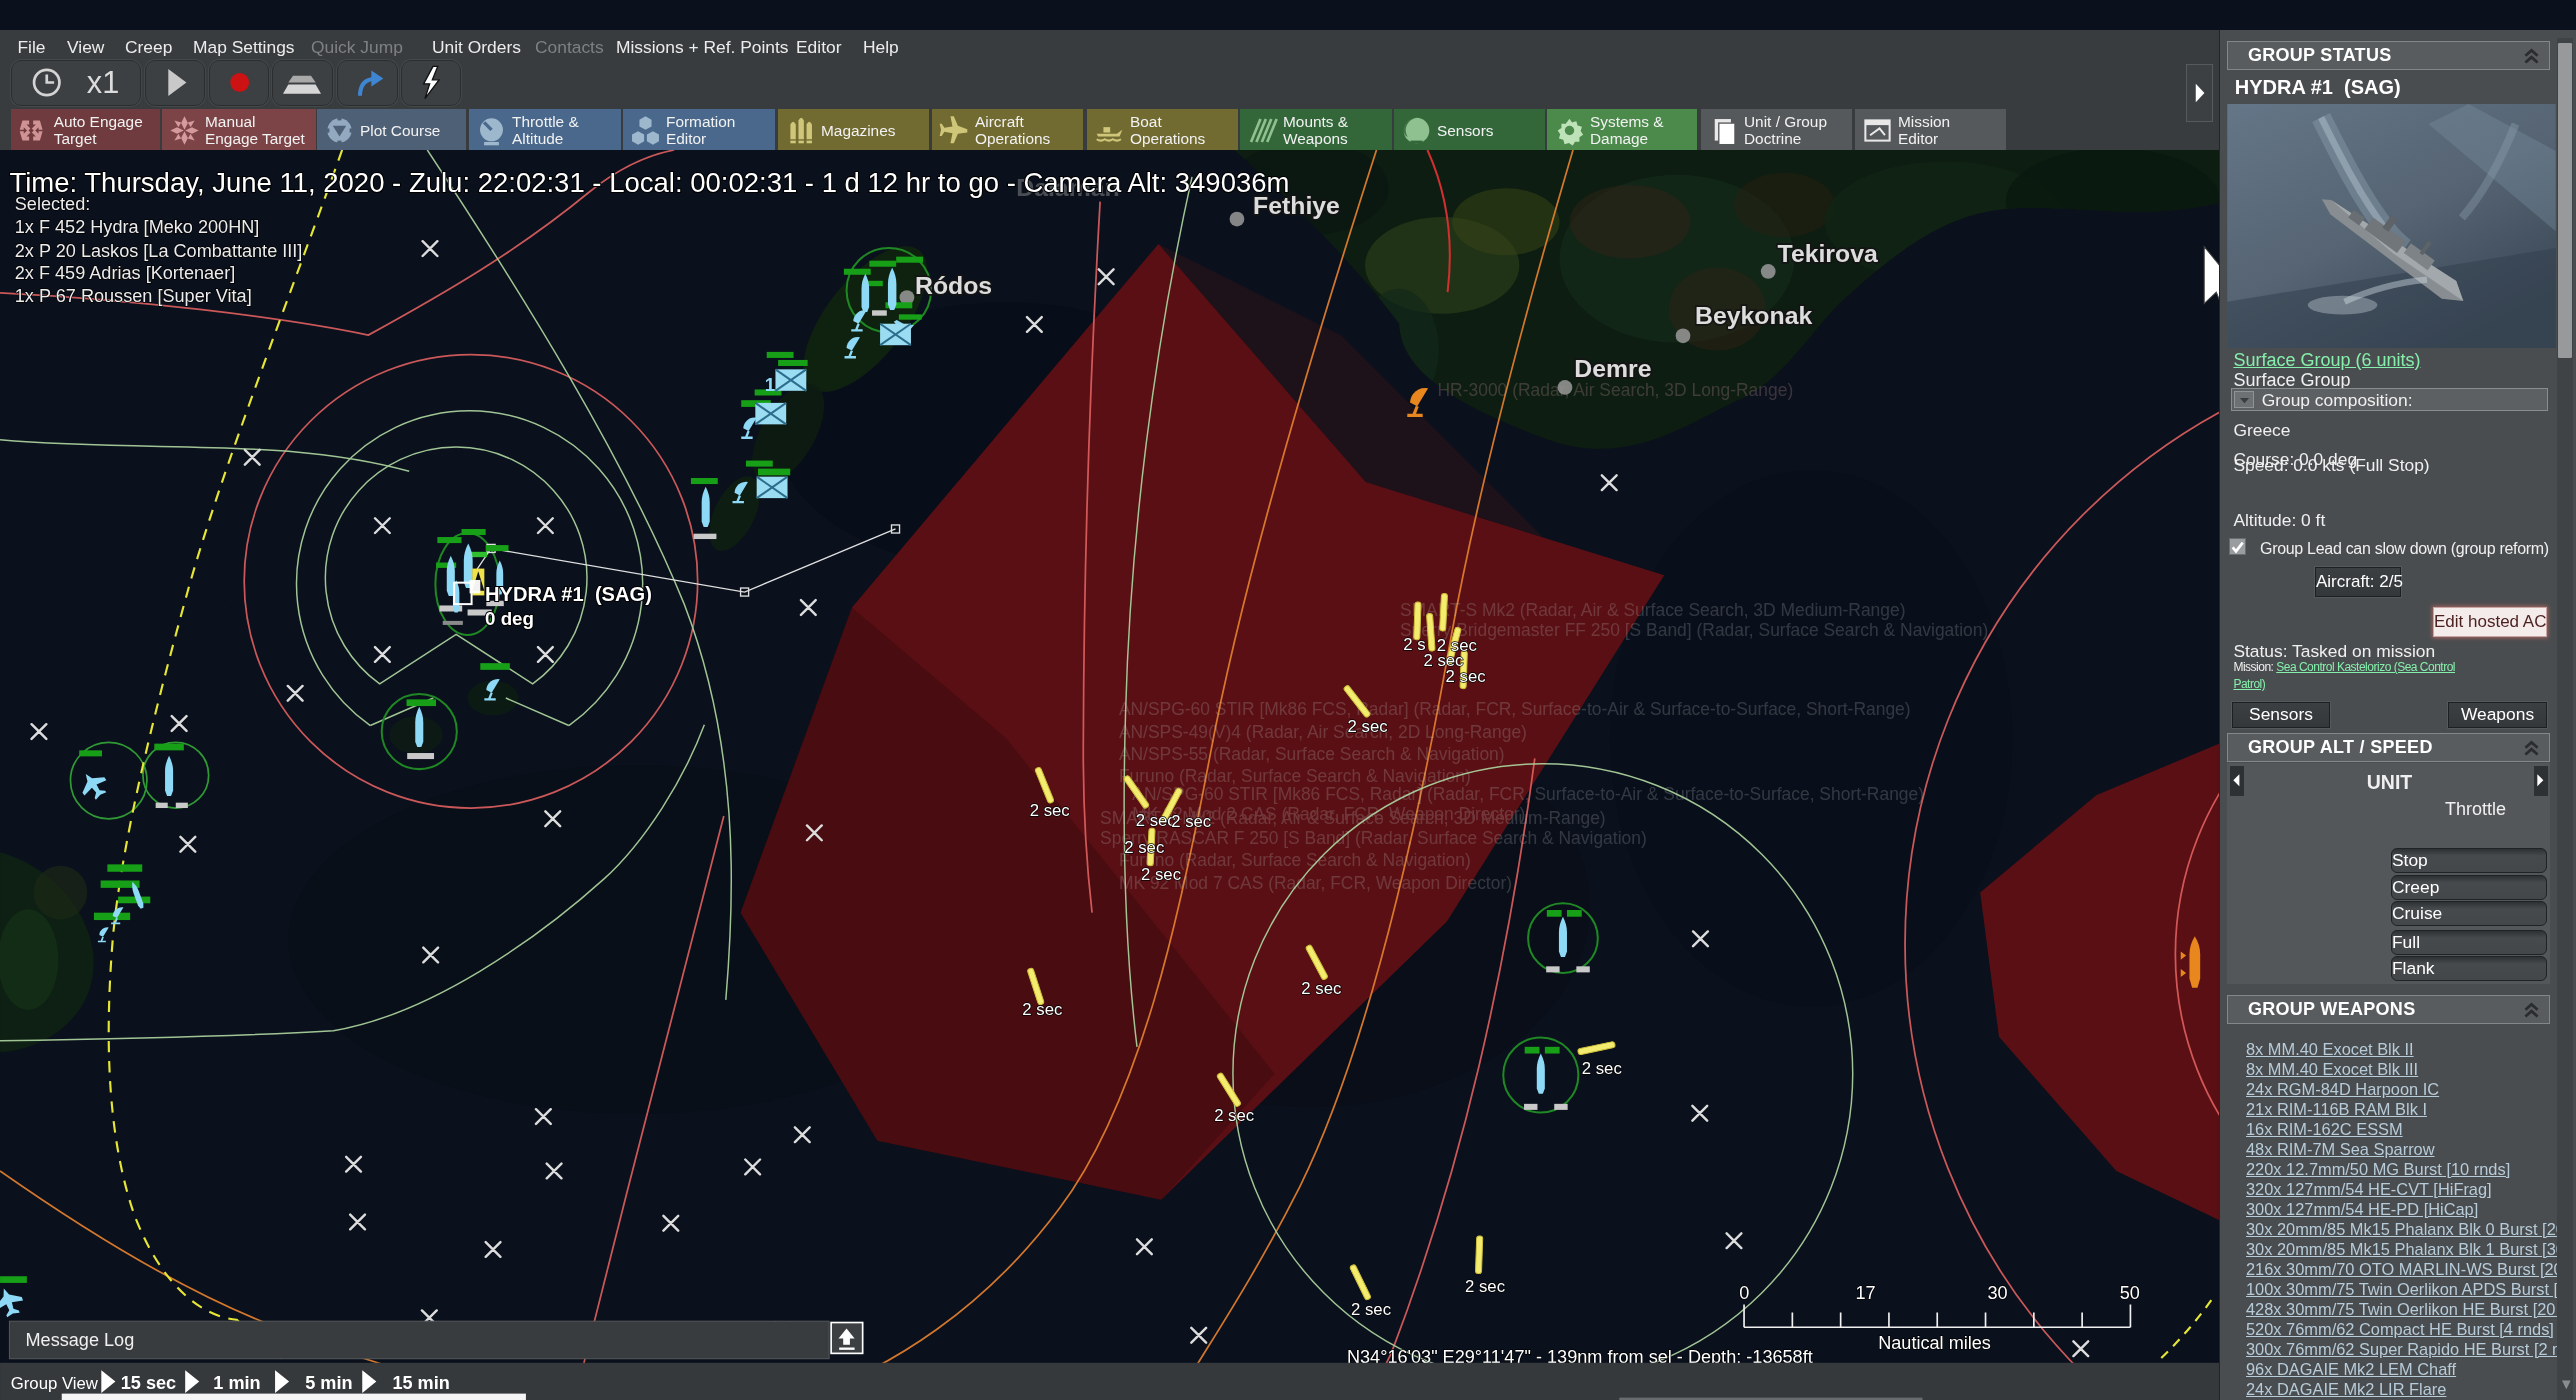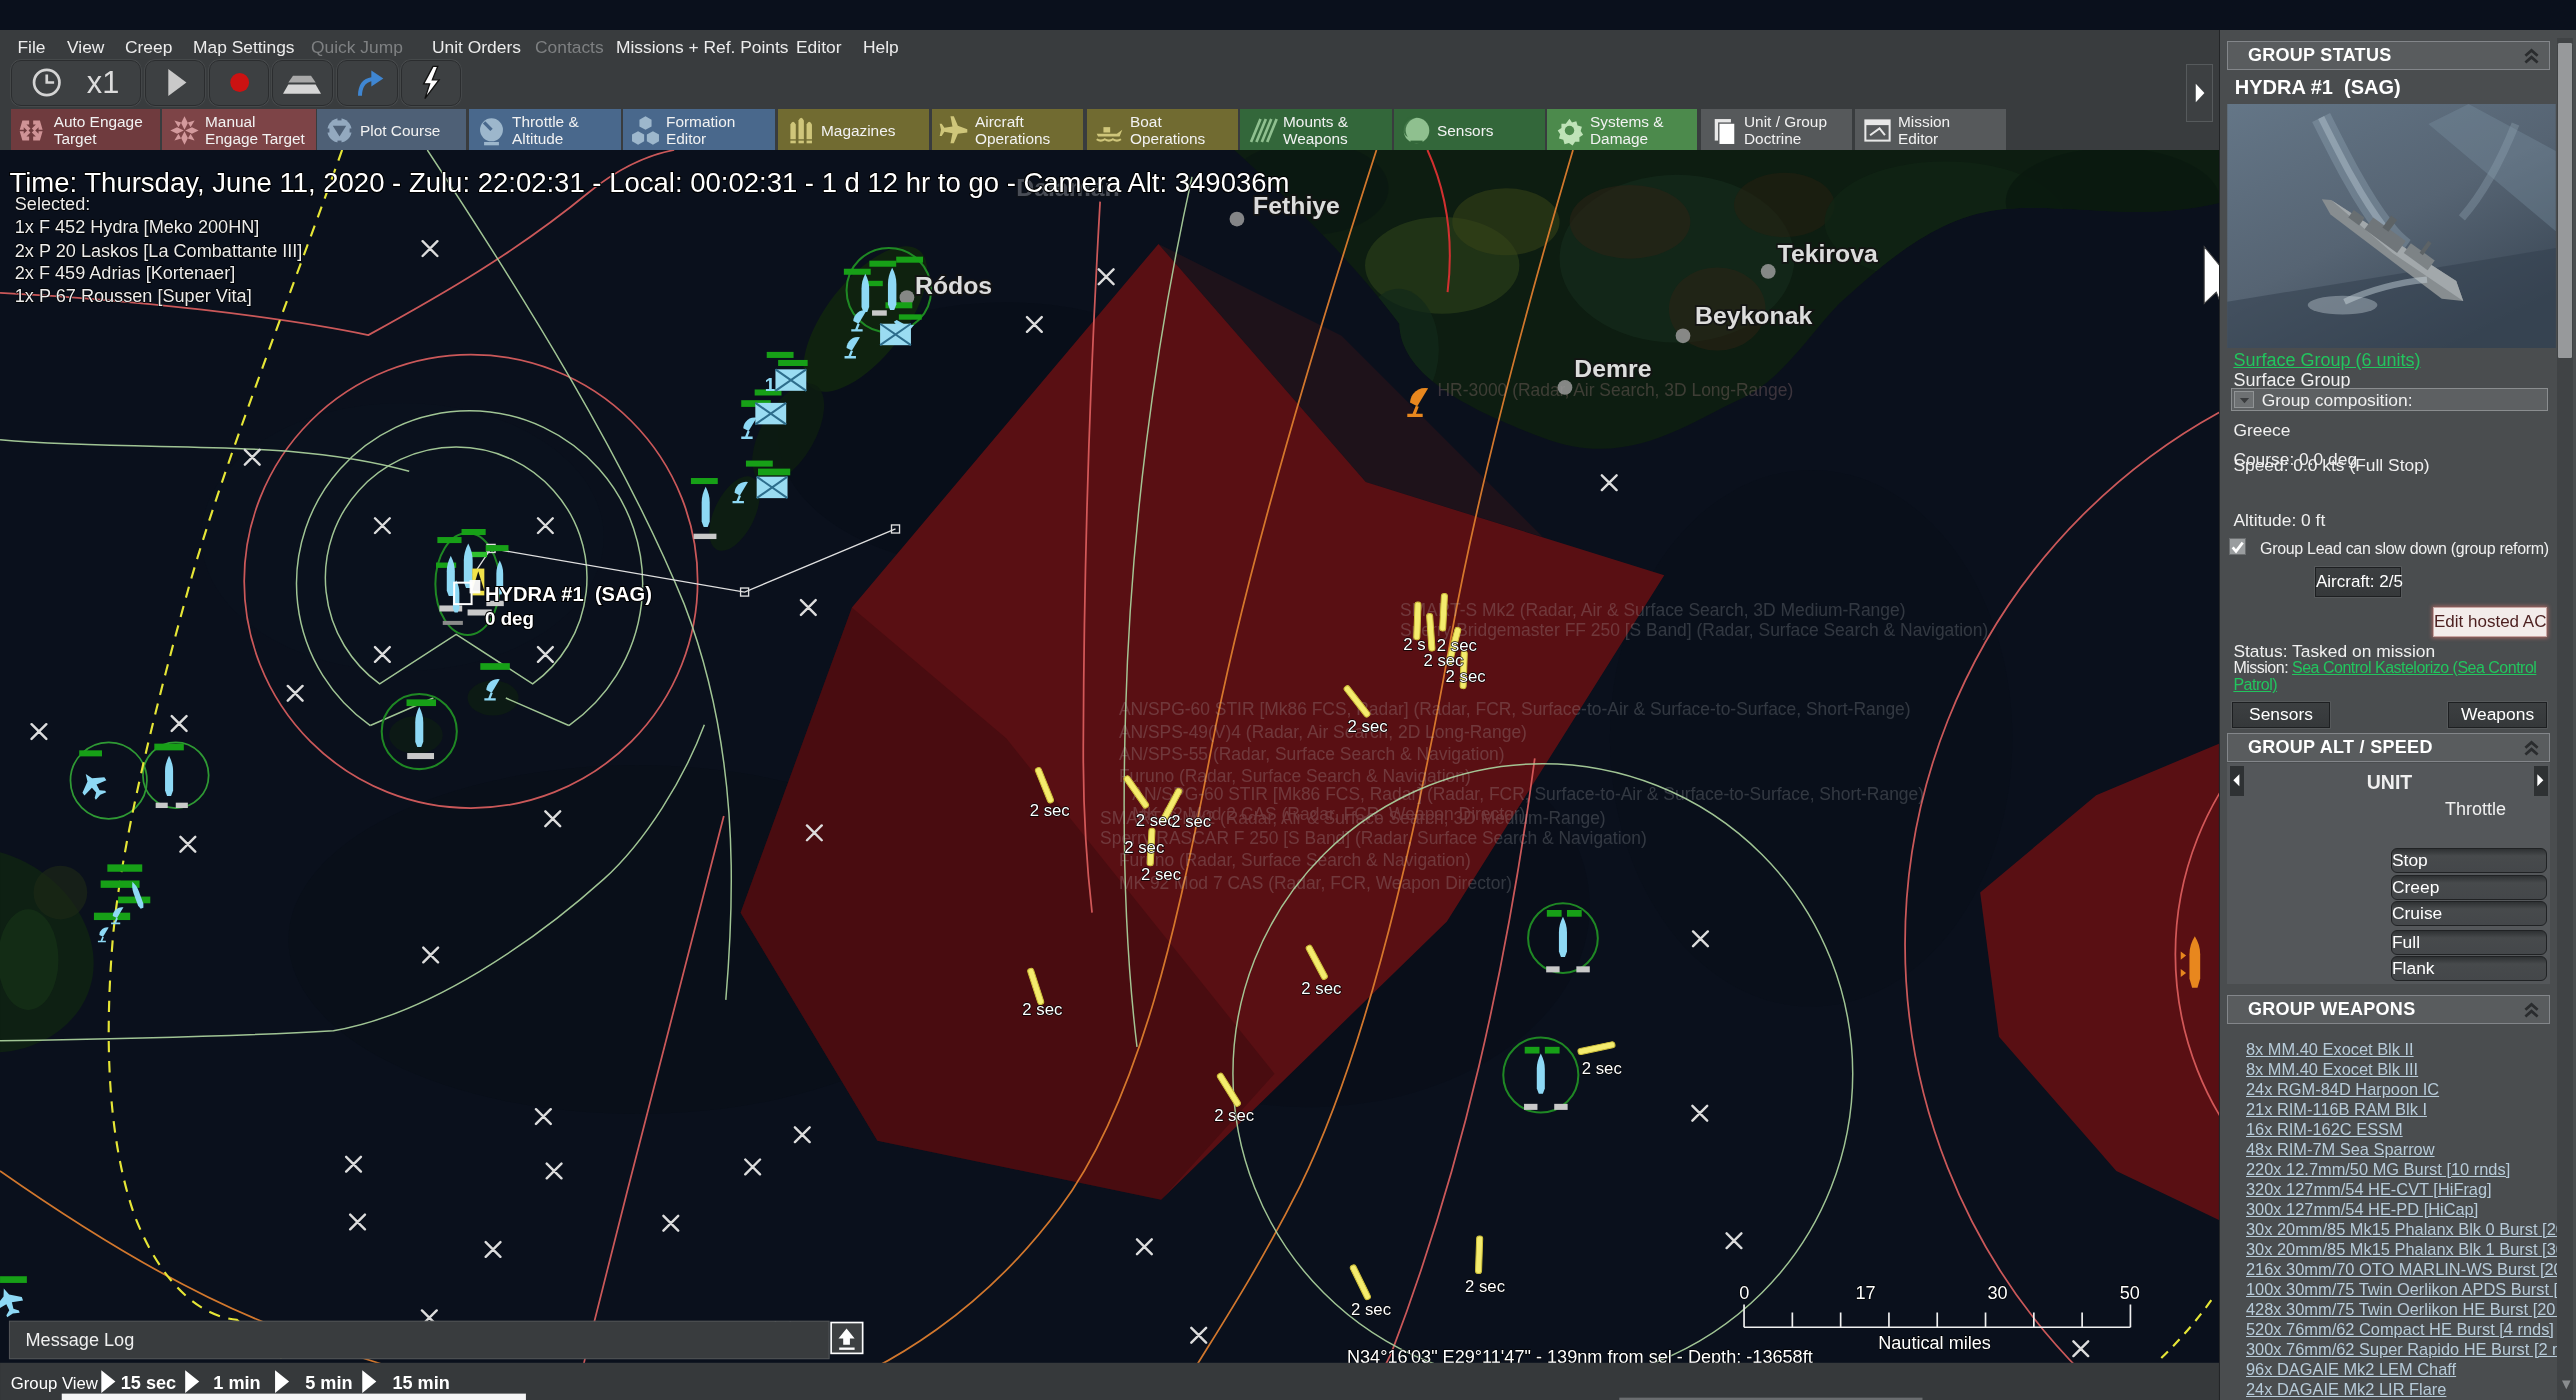--- a/index.html
+++ b/index.html
@@ -15,21 +15,21 @@
 .menu.dim{color:#7e8082}
 .tbtn{top:29.5px;height:46px;background:#3d4042;border:1.3px solid #2b2d2f;border-radius:10px;box-shadow:0 0 0 0.7px #4a4d4f}
 .tab{top:79px;height:42px;color:#f2f2f2;font-size:15.4px;line-height:17px}
 .tab .ic{position:absolute;left:6.7px;top:6px}
 .tab .tx{position:absolute;left:43px;top:50%;transform:translateY(-50%)}
 
 #side{left:2219px;top:30px;width:357px;height:1371px;background:#4a4d4f;border-left:1.3px solid #232527;color:#f0f0f0;font-size:17.4px}
 .hdr{position:absolute;left:7.4px;width:323px;height:29px;background:#595c5e;border:1.3px solid #83868a;color:#fff;font-weight:bold;font-size:18px;line-height:26px;padding-left:19.5px;letter-spacing:0.3px}
 .chev{position:absolute;right:8px;top:4.7px}
 .sbtn{position:absolute;background:linear-gradient(#3c3f41,#35383a);border:1.3px solid #1d1f21;box-shadow:0 0 0 0.7px #5c5f61;color:#fff;text-align:center;font-size:17.4px}
-.lnk{color:#22c55e;text-decoration:underline}
+.lnk{color:#86efac;text-decoration:underline}
 .wlist{position:absolute;left:26px;top:1009px;font-size:16.4px;line-height:20px;color:#b7cbd9;text-decoration:underline;white-space:nowrap;width:329px;overflow:hidden}
 .thr{position:absolute;left:171px;width:156px;height:25px;border-radius:6px;background:linear-gradient(#2e3133,#474a4c 30%,#44474a);border:0.7px solid #202224;color:#fff;font-size:17.4px;line-height:23.5px}
 #sbar{left:2557px;top:38px;width:16px;height:1363px;background:#404345}
 </style>
 </head>
 <body>
 <div id="page">
 
 
   <div id="chrome" class="abs">
@@ -580,21 +580,21 @@
       <svg width="15.4" height="15.4" viewBox="0 0 23 23">
           <path d="M4 11 L9 17 L19 4" stroke="#fff" stroke-width="4" fill="none"></path>
         </svg>
     </div>
     <div class="abs" style="left:40px;top:510px;white-space:nowrap;letter-spacing:-0.3px;font-size:16px">Group Lead can slow down (group reform)</div>
 
     <div class="sbtn" style="left:95px;top:537px;width:86px;height:29.5px;line-height:27px;white-space:nowrap;font-size:17px">Aircraft: 2/5</div>
     <div class="abs" style="left:213px;top:577px;width:114px;height:29.5px;background:#f3ecea;border:0.7px solid #caa7a4;box-shadow:0 0 4px 1.3px rgba(240,120,110,0.55);color:#4c1f1f;font-size:17px;text-align:center;line-height:28px;white-space:nowrap">Edit hosted AC</div>
 
     <div class="abs" style="left:13.4px;top:611px;white-space:nowrap">Status: Tasked on mission</div>
-    <div class="abs" style="left:13.4px;top:629px;width:329px;line-height:17.4px;white-space:nowrap;letter-spacing:-0.5px;font-size:16px">Mission: <span class="lnk">Sea Control Kastelorizo (Sea Control</span><br><span class="lnk">Patrol)</span></div>
+    <div class="abs" style="left:13.4px;top:629px;width:329px;line-height:17.4px;white-space:nowrap;letter-spacing:-0.5px;font-size:12px">Mission: <span class="lnk">Sea Control Kastelorizo (Sea Control</span><br><span class="lnk">Patrol)</span></div>
 
     <div class="sbtn" style="left:12px;top:672px;width:98px;height:25.5px;line-height:23px">Sensors</div>
     <div class="sbtn" style="left:228px;top:672px;width:99px;height:25.5px;line-height:23px">Weapons</div>
 
     <div class="hdr" style="top:703px">GROUP ALT / SPEED
       <svg class="chev" width="19" height="19" viewBox="0 0 28 28">
           <path d="M5 13 l9 -8 9 8 M5 23 l9 -8 9 8" stroke="#2a2c2e" stroke-width="4" fill="none"></path>
         </svg>
     </div>
     <div class="abs" style="left:7.4px;top:733px;width:323px;height:221px;background:#54575a"></div>

